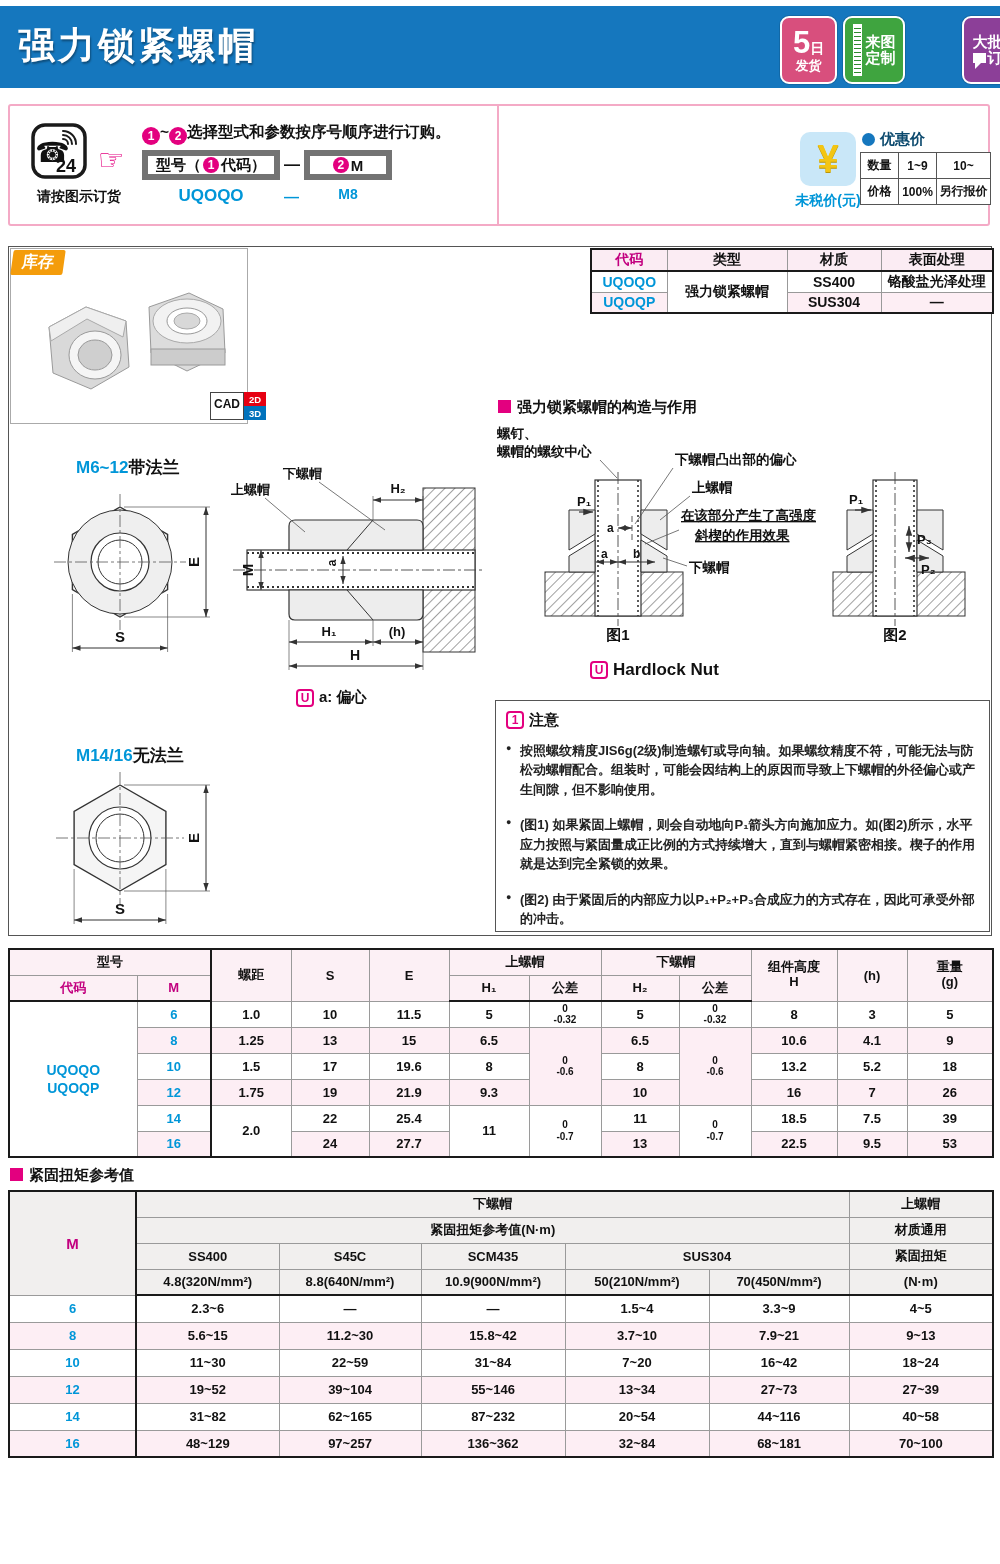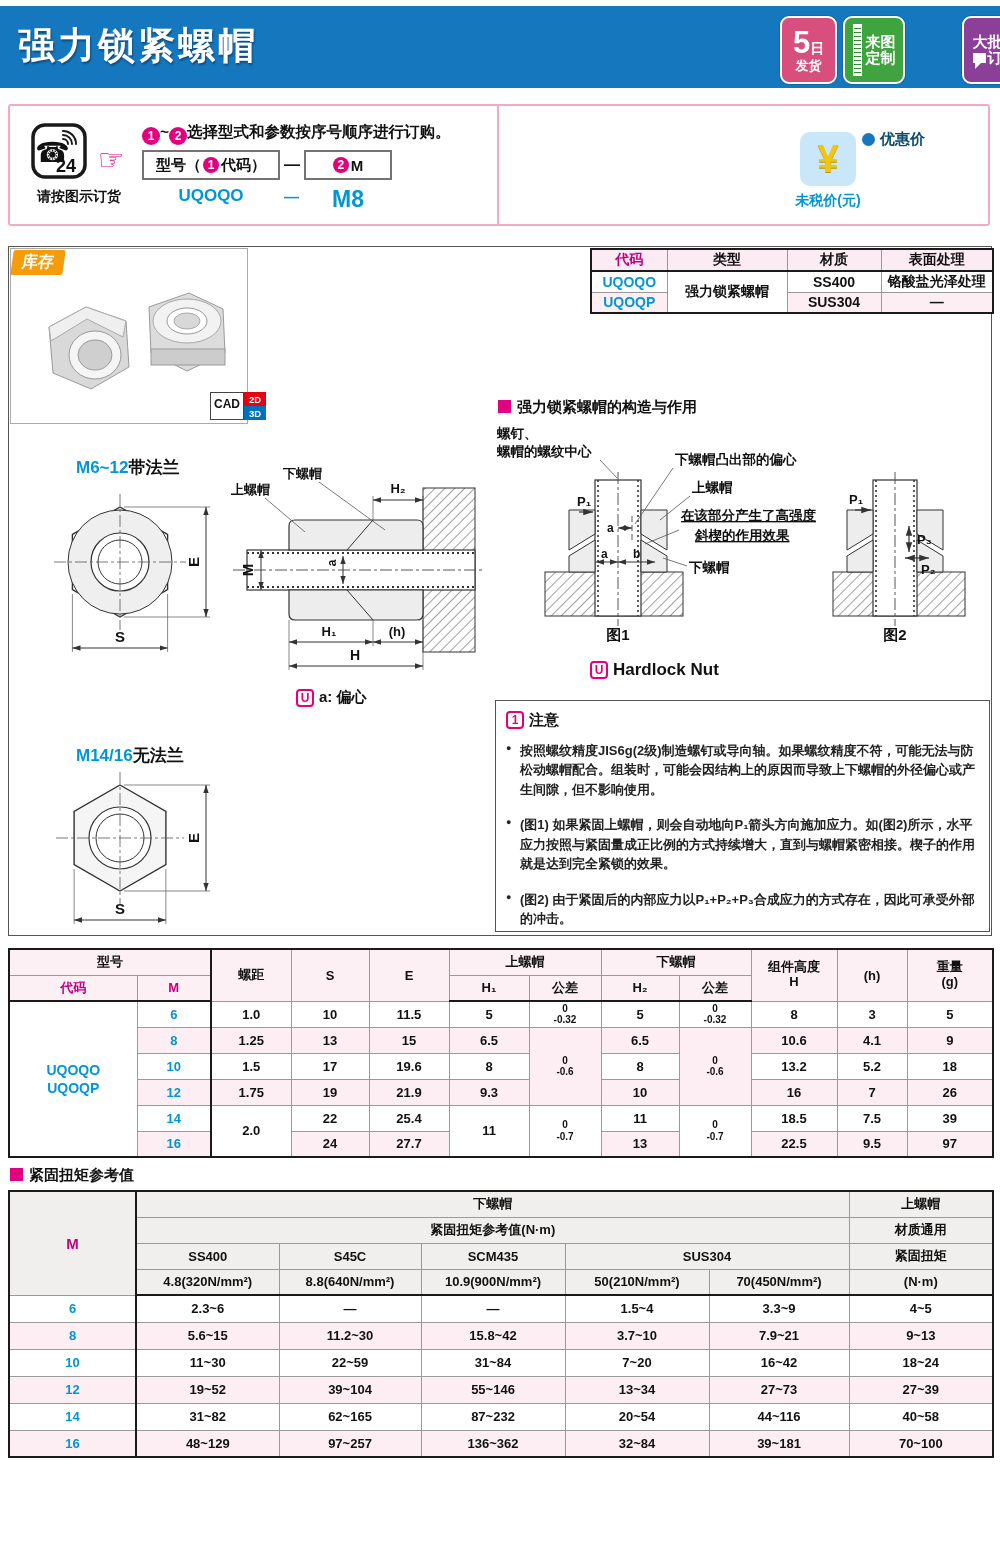--- a/index.html
+++ b/index.html
@@ -14,21 +14,21 @@
 .badge-pink{left:780px;width:57px;background:#d84f7d}
 .badge-green{left:843px;width:62px;background:#3fa43f;flex-direction:row;gap:4px}
 .badge-purple{left:962px;width:66px;background:#8c3f98}
 .ruler{width:9px;height:52px;background:repeating-linear-gradient(to bottom,#fff 0 3px,#2d8b2d 3px 4px);border:1px solid #fff}
 .bubble{display:inline-block;width:13px;height:10px;background:#fff;position:relative;margin-right:2px}
 .bubble:after{content:'';position:absolute;left:2px;top:10px;border:3px solid transparent;border-top-color:#fff;border-left-color:#fff}
 
 .orderbox{position:absolute;left:8px;top:104px;width:982px;height:122px;border:2px solid #f4aac6;border-radius:3px}
 .odivider{position:absolute;left:497px;top:104px;width:2px;height:122px;background:#f4aac6}
 .circ{display:inline-flex;width:18px;height:18px;border-radius:50%;background:#e3007f;color:#fff;font-size:12px;font-weight:bold;align-items:center;justify-content:center;vertical-align:-3px}
-.obox{position:absolute;border:2px solid #737373;background:#fff;height:30px;display:flex;align-items:center;justify-content:center;font-size:15px;font-weight:bold;gap:2px}
+.obox{position:absolute;border:6px solid #737373;background:#fff;height:30px;display:flex;align-items:center;justify-content:center;font-size:15px;font-weight:bold;gap:2px}
 .bluetxt{color:#0096d8;font-weight:bold}
 
 .yenic{position:absolute;left:800px;top:132px;width:56px;height:54px;background:#c9e7f8;border-radius:10px;display:flex;align-items:center;justify-content:center;font-size:38px;font-weight:bold;color:#f3c513;text-shadow:0 1px 0 #b8940a}
 .ptable{position:absolute;left:860px;top:152px;border-collapse:collapse;font-size:12px;font-weight:bold}
 .ptable td{border:1px solid #555;height:26px;text-align:center;padding:0 2px;background:#fff}
 
 .infobox{position:absolute;left:8px;top:246px;width:984px;height:690px;border:1px solid #555;background:#fff}
 .photo{position:absolute;left:10px;top:248px;width:238px;height:176px;border:1px solid #aaa;background:#fff}
 .stock{position:absolute;left:12px;top:250px;background:#f49c0b;color:#fff;font-weight:bold;font-size:16px;padding:2px 10px;transform:skewX(-8deg);border-radius:2px}
 .cadb{position:absolute;left:210px;top:392px;display:flex;align-items:stretch}
@@ -138,28 +138,47 @@
       <span class="circ" style="width:16px;height:16px">1</span>
       <span>代码）</span>
   </div>
   <div class="abs" style="left:284px;top:156px;font-size:16px;font-weight:bold">—</div>
   <div class="obox" style="left:304px;top:150px;width:88px">
     <span class="circ" style="width:16px;height:16px">2</span>
       <span>M</span>
   </div>
   <div class="abs bluetxt" style="left:142px;top:186px;width:138px;text-align:center;font-size:17px">UQOQO</div>
   <div class="abs bluetxt" style="left:284px;top:188px;font-size:15px">—</div>
-  <div class="abs bluetxt" style="left:304px;top:186px;width:88px;text-align:center;font-size:23px">M8</div>
+  <div class="abs bluetxt" style="left:304px;top:186px;width:88px;text-align:center;font-size:14px">M8</div>
 
   <div class="yenic">¥</div>
   <div class="abs bluetxt" style="left:778px;top:192px;width:100px;text-align:center;font-size:14px">未税价(元)</div>
   <div class="abs" style="left:862px;top:130px;display:flex;align-items:center;gap:5px">
     <span style="width:13px;height:13px;border-radius:50%;background:#1577be;display:inline-block"></span>
     <span style="color:#0c4a6e;font-weight:bold;font-size:15px">优惠价</span>
   </div>
+  <table class="ptable">
+    <colgroup>
+        <col style="width:38px">
+        <col style="width:38px">
+        <col style="width:54px">
+      </colgroup>
+    <tbody>
+        <tr>
+      <td>数量</td>
+      <td>1~9</td>
+      <td>10~</td>
+    </tr>
+    <tr>
+      <td>价格</td>
+      <td>100%</td>
+      <td>另行报价</td>
+    </tr>
+  </tbody>
+    </table>
 
   <div class="infobox"></div>
 
   <div class="photo">
     <svg width="236" height="174" viewBox="0 0 236 174">
       <polygon points="38,78 75,58 115,72 118,118 80,140 42,124" fill="#d9d9d9" stroke="#9a9a9a"></polygon>
       <polygon points="38,78 75,58 115,72 112,88 76,70 40,92" fill="#efefef" stroke="#aaa"></polygon>
       <ellipse cx="84" cy="106" rx="26" ry="24" fill="#f5f5f5" stroke="#999"></ellipse>
       <ellipse cx="84" cy="106" rx="17" ry="15" fill="#cfcfcf" stroke="#999"></ellipse>
       <polygon points="138,58 178,44 212,60 214,104 176,122 140,104" fill="#dcdcdc" stroke="#9a9a9a"></polygon>
@@ -482,21 +501,21 @@
         <td>7.5</td>
         <td>39</td>
       </tr>
       <tr>
         <td class="bluev">16</td>
         <td>24</td>
         <td>27.7</td>
         <td>13</td>
         <td>22.5</td>
         <td>9.5</td>
-        <td>97</td>
+        <td>53</td>
       </tr>
     </tbody>
   </table>
 
   <div class="tqtitle">
     <span class="sq"></span><span>紧固扭矩参考值</span>
   </div>
   <table class="tqtab">
     <colgroup>
       <col style="width:127px">
@@ -578,19 +597,19 @@
         <td>20~54</td>
         <td>44~116</td>
         <td>40~58</td>
       </tr>
       <tr>
         <td class="bluev">16</td>
         <td class="bl">48~129</td>
         <td>97~257</td>
         <td>136~362</td>
         <td>32~84</td>
-        <td>39~181</td>
+        <td>68~181</td>
         <td>70~100</td>
       </tr>
     </tbody>
   </table>
 
 </div>
 
 </body></html>

